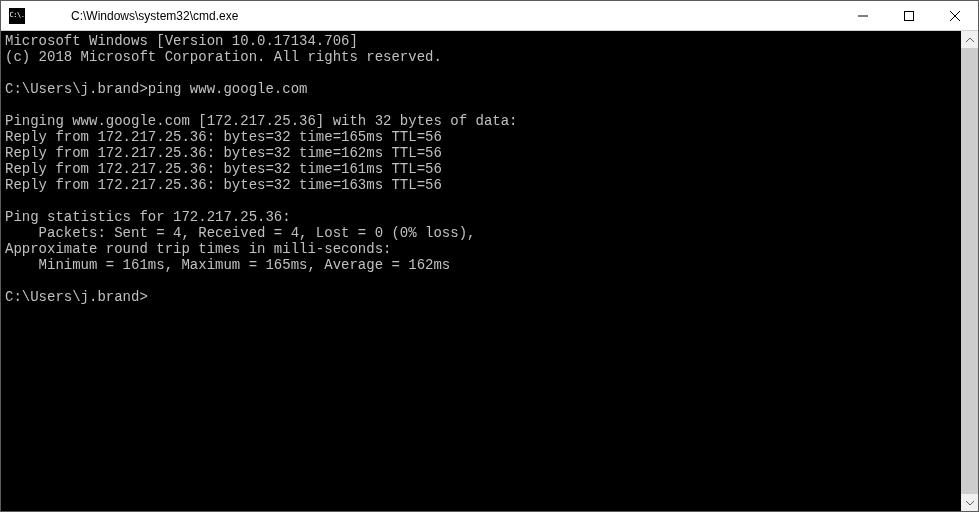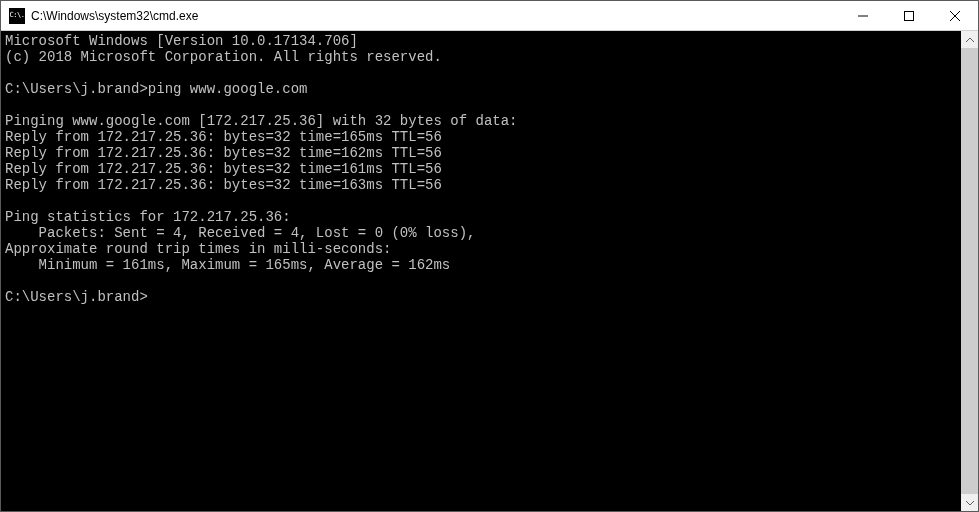--- a/index.html
+++ b/index.html
@@ -33,20 +33,21 @@
       color: #fff;
       font-size: 7px;
       font-family: Consolas, monospace;
       line-height: 1;
       letter-spacing: -0.5px;
     }
     .titlebar-title {
       font-size: 12px;
       color: #000;
       flex: 1;
+      margin-left: 40px;
     }
     .titlebar-controls {
       display: flex;
       height: 100%;
     }
     .titlebar-btn {
       width: 46px;
       height: 100%;
       display: flex;
       align-items: center;

